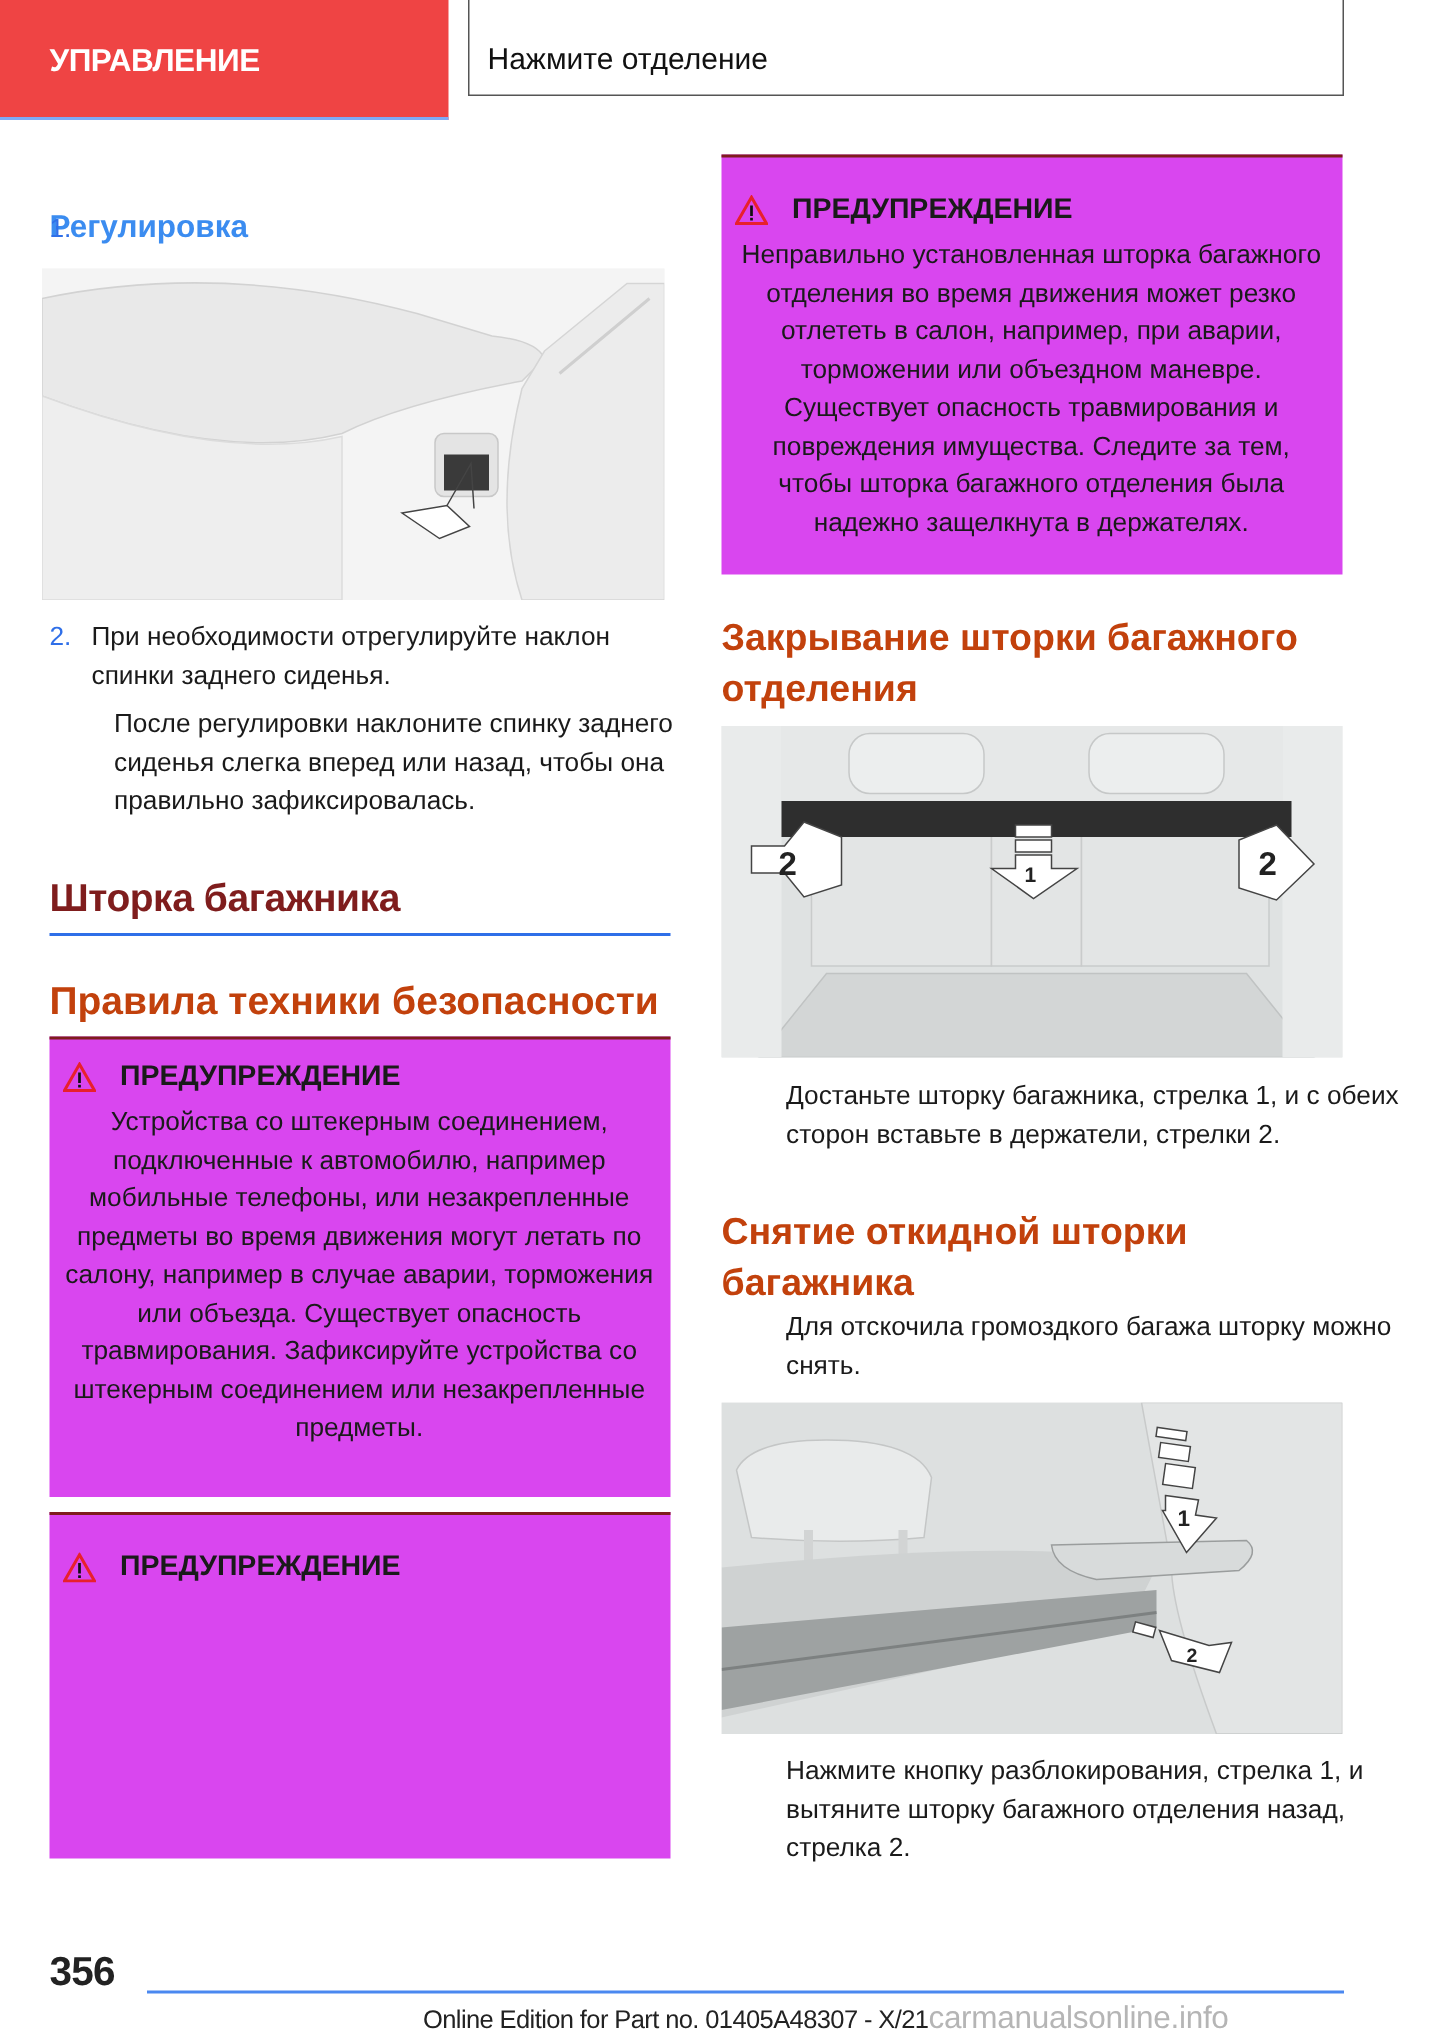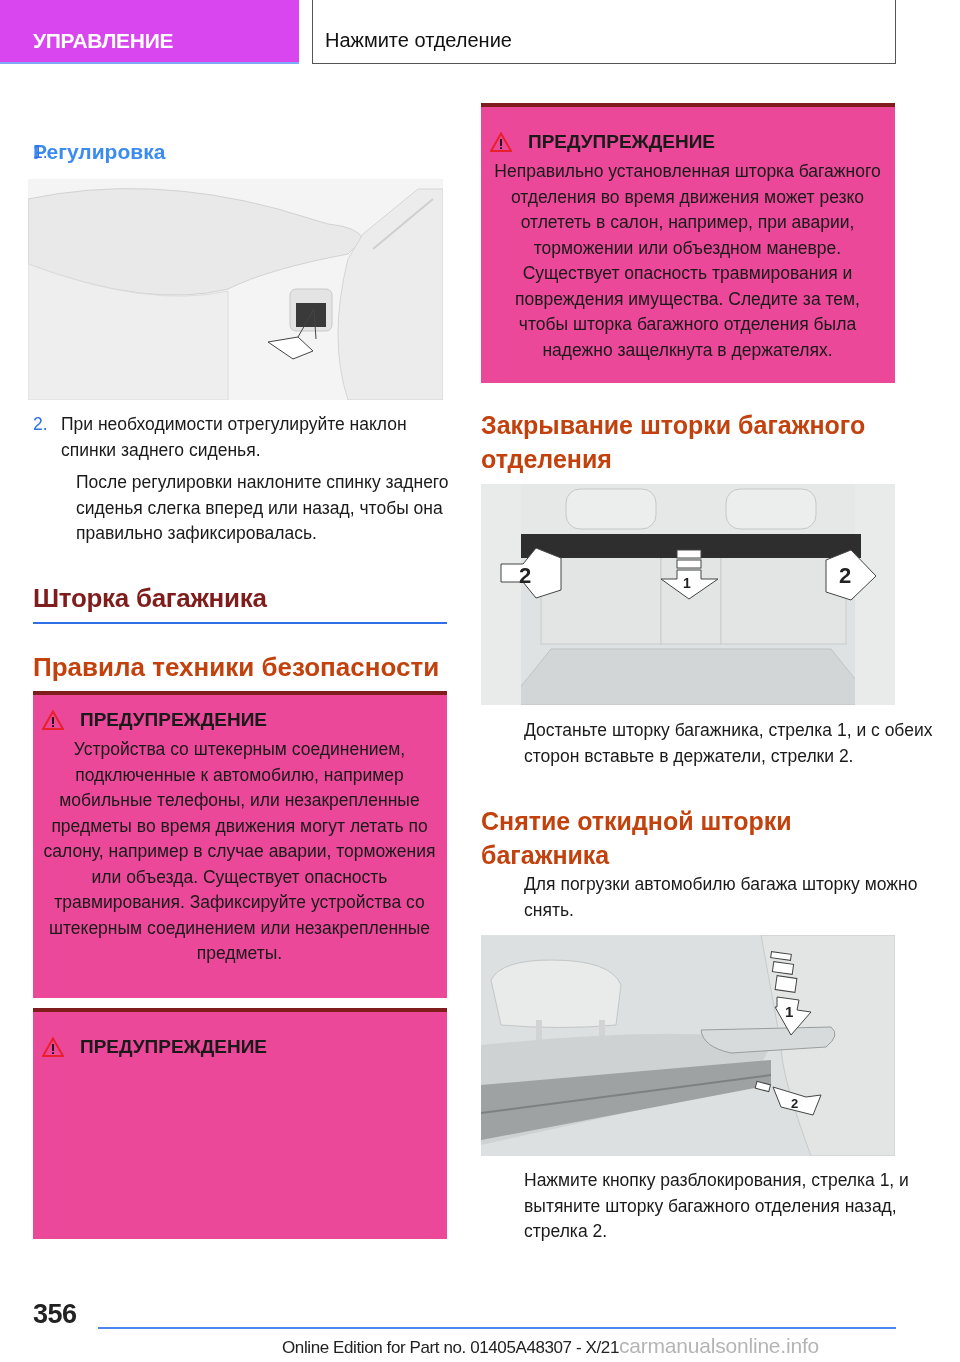--- a/index.html
+++ b/index.html
@@ -1,22 +1,22 @@
 <!DOCTYPE html>
 <html><head>
 <meta charset="utf-8">
 <style>
   * { box-sizing: border-box; margin: 0; padding: 0; }
   html, body { width: 960px; height: 1362px; background: #ffffff; overflow: hidden; }
   body { position: relative; font-family: "Liberation Sans", "DejaVu Sans", sans-serif; color: #1a1a1a; }
 
   
   .hdr-section {
-    position: absolute; left: 0; top: 0; width: 299px; height: 64px;
-    background: #d946ef; color: #fff;
+    position: absolute; left: 0; top: 0; width: 299px; height: 80px;
+    background: #ef4444; color: #fff;
     font-family: "Liberation Sans", sans-serif; font-weight: bold; font-size: 21px;
     padding: 29px 0 0 33px; letter-spacing: -0.3px;
     border-bottom: 2px solid #7faaf5;
   }
   .hdr-title {
     position: absolute; left: 312px; top: -2px; width: 584px; height: 66px;
     border: 1.5px solid #555; border-top: none;
     font-size: 20px; padding: 31px 0 0 12px; color: #111;
   }
 
@@ -27,21 +27,21 @@
   .h3 { color: #3b8cf0; font-weight: bold; font-size: 21px; margin-top: 36px; }
   .h1 { color: #7f1d1d; font-weight: bold; font-size: 26px; letter-spacing: -0.3px; }
   .h2 { color: #c2410c; font-weight: bold; font-size: 25px; line-height: 34px; }
   .rule-blue { height: 2px; background: #2f6fe8; }
 
   .body-text { font-size: 17.5px; line-height: 25.5px; color: #1a1a1a; margin-left: 43px; }
   .step { display: flex; font-size: 17.5px; line-height: 25.5px; }
   .step-num { color: #2f6fe8; width: 28px; flex: none; }
 
   .warn {
-    background: #ec4899; border-top: 4px solid #7f1d1d;
+    background: #d946ef; border-top: 2px solid #7f1d1d;
     padding: 14px 10px 20px 9px;
   }
   .warn-head { display: flex; align-items: center; font-weight: bold; font-size: 19px; margin-bottom: 6px; }
   .warn-icon { width: 22px; height: 20px; margin-right: 16px; }
   .warn-body { font-size: 17.5px; line-height: 25.5px; color: #1a1a1a; text-align: center; }
 
   .figure { position: absolute; background: #e8eaea; overflow: hidden; }
 
   
   .page-num { position: absolute; left: 33px; top: 1299px; font-size: 27px; font-weight: bold; color: #222; letter-spacing: -0.5px; }
@@ -162,21 +162,21 @@
       <path d="M345 76 L345 108 L370 116 L395 92 L370 66 Z" fill="#fff" stroke="#444"></path>
       <text x="358" y="99" font-size="22" font-weight="bold" font-family="Liberation Sans, sans-serif" fill="#222">2</text>
     </g>
   </svg>
 </div>
 
 <div class="body-text" style="position:absolute; left:481px; top:718px; width:420px;">Достаньте шторку багажника, стрелка 1, и с обеих сторон вставьте в держатели, стрелки 2.</div>
 
 <div class="h2" style="position:absolute; left:481px; top:804px; width:414px;">Снятие откидной шторки багажника</div>
 
-<div class="body-text" style="position:absolute; left:481px; top:872px; width:414px;">Для погрузки автомобилю багажа шторку можно снять.</div>
+<div class="body-text" style="position:absolute; left:481px; top:872px; width:414px;">Для отскочила громоздкого багажа шторку можно снять.</div>
 
 <div class="figure" style="left:481px; top:935px; width:414px; height:221px;">
   <svg width="414" height="221" viewBox="0 0 414 221">
     <rect width="414" height="221" fill="#dde0e0"></rect>
     <path d="M280 0 L414 0 L414 221 L330 221 Q300 140 300 110 Z" fill="#e3e5e5" stroke="#c8caca"></path>
     <path d="M10 45 Q20 25 70 25 Q130 25 140 50 L135 90 Q80 95 20 90 Z" fill="#e9ebeb" stroke="#c4c6c6"></path>
     <rect x="55" y="85" width="6" height="45" fill="#d2d4d4"></rect>
     <rect x="118" y="85" width="6" height="40" fill="#d2d4d4"></rect>
     <path d="M0 110 Q150 95 230 100 L290 110 L270 150 L0 210 Z" fill="#cfd2d2"></path>
     <path d="M0 150 L290 125 L290 150 L0 205 Z" fill="#9ea2a2"></path>

